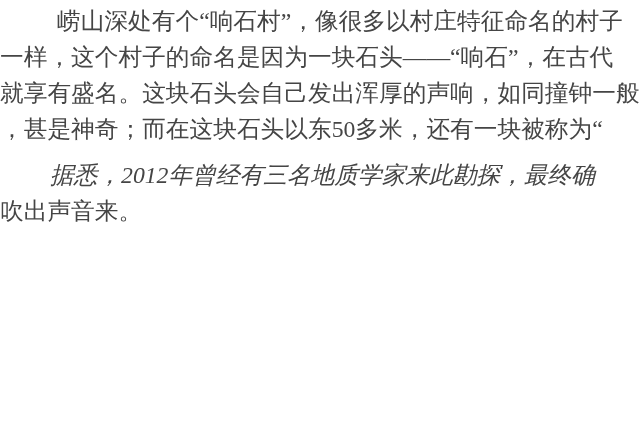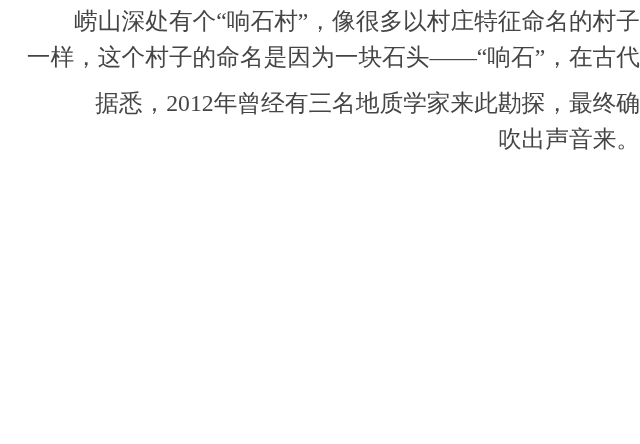--- a/index.html
+++ b/index.html
@@ -13,43 +13,44 @@
     overflow: hidden;
     font-family: "Liberation Serif", "DejaVu Serif", serif;
     color: #454545;
   }
   .page {
     padding-top: 3px;
     width: 640px;
   }
   .para {
     margin: 0;
-    text-align: right;
   }
   .para + .para {
     margin-top: 10px;
   }
   .line {
     display: block;
     font-size: 23.7px;
     line-height: 36px;
     white-space: nowrap;
     letter-spacing: 0;
   }
   .indent-p1 { padding-left: 57px; }
-  .indent-p2 { padding-left: 50px; }
+  .indent-p2 { padding-left: 50px; font-style: italic; }
 </style>
 </head>
 <body>
 
 <div class="page">
 
   <p class="para">
     <span class="line indent-p1">崂山深处有个“响石村”，像很多以村庄特征命名的村子</span>
     <span class="line">一样，这个村子的命名是因为一块石头——“响石”，在古代</span>
+    <span class="line">就享有盛名。这块石头会自己发出浑厚的声响，如同撞钟一般</span>
+    <span class="line">，甚是神奇；而在这块石头以东50多米，还有一块被称为“</span>
   </p>
 
   <p class="para">
     <span class="line indent-p2">据悉，2012年曾经有三名地质学家来此勘探，最终确</span>
     <span class="line">吹出声音来。</span>
   </p>
 
 </div>
 
 </body></html>

